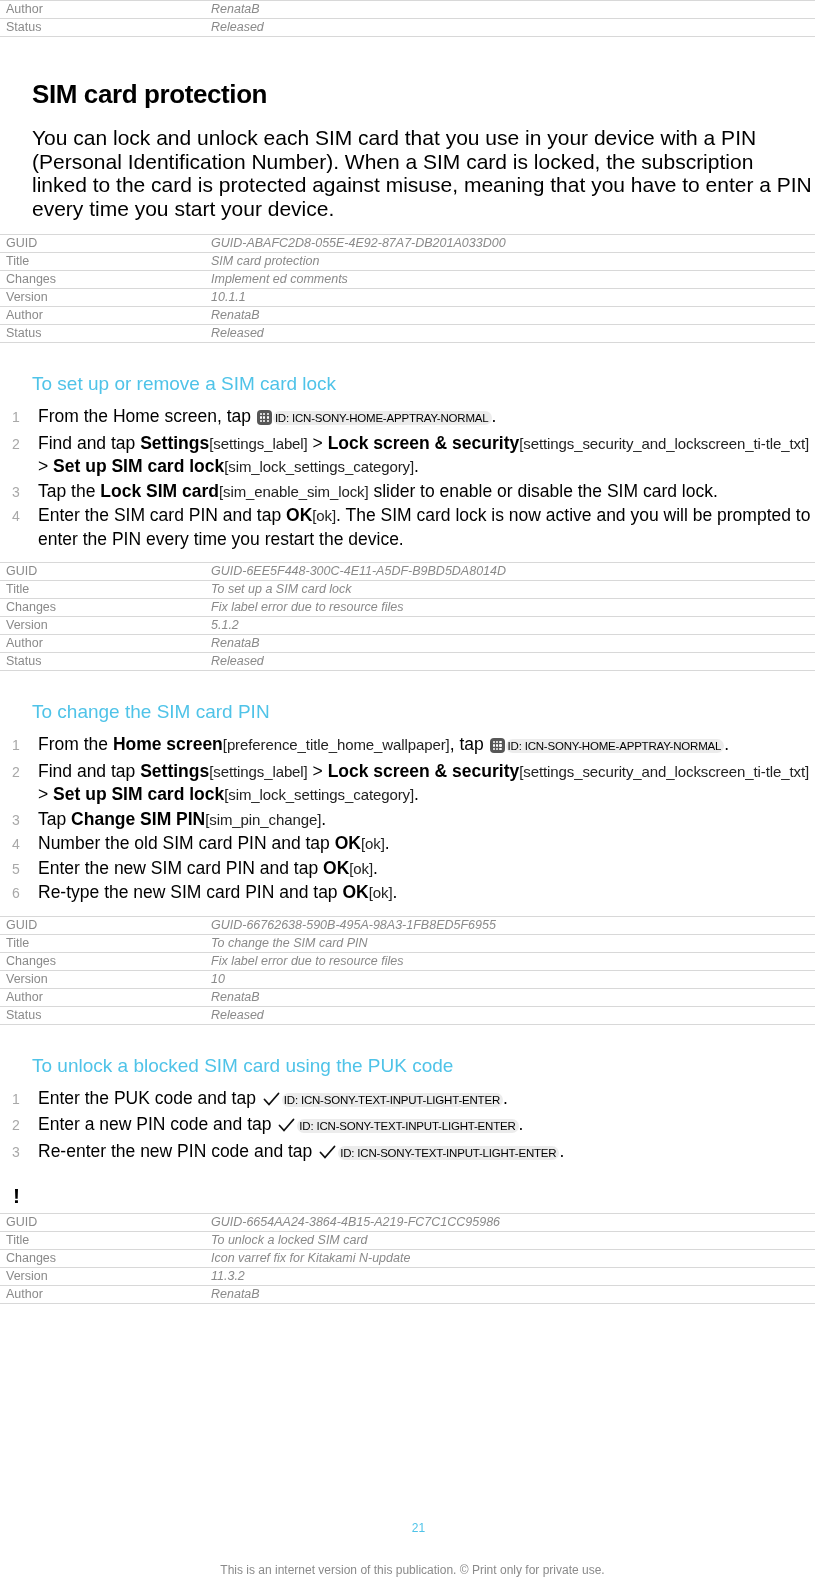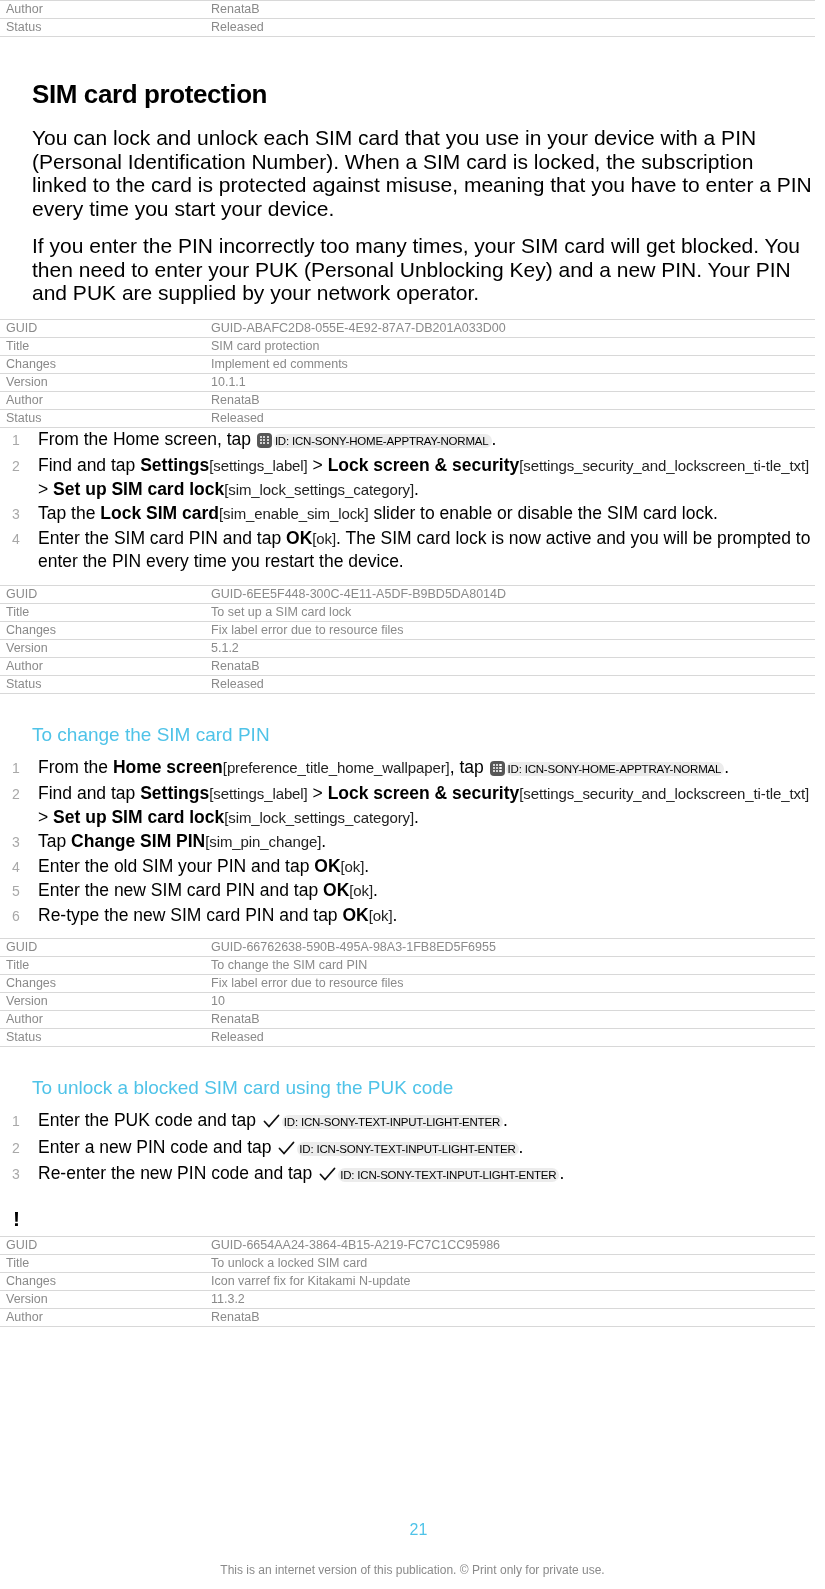--- a/index.html
+++ b/index.html
@@ -19,38 +19,38 @@
   .page {
     position: relative;
     width: 825px;
     height: 1589px;
     padding: 0;
   }
 
   
   .meta-table {
     width: 815px;
-    margin: 0 0 0 0;
+    margin: 0 0 6px 0;
     border-collapse: collapse;
     font-size: 12.5px;
     color: #8a8a8a;
     table-layout: fixed;
   }
   .meta-table tr { height: 17.5px; }
   .meta-table td {
     border-top: 1px solid #d8d8d8;
     border-bottom: 1px solid #d8d8d8;
     padding: 0 0 1px 6px;
     line-height: 16px;
     vertical-align: middle;
     white-space: nowrap;
     overflow: hidden;
   }
   .meta-table td.k { width: 205px; }
-  .meta-table td.v { width: 610px; }
+  .meta-table td.v { width: 610px; font-style: italic; }
 
   
   .h1 {
     font-size: 26px;
     font-weight: bold;
     letter-spacing: -0.4px;
     margin: 42px 0 16px 32px;
     color: #000;
   }
   .body-p {
@@ -154,21 +154,21 @@
     color: #000;
   }
 
   
   .pagenum {
     position: absolute;
     left: 12px; right: 0;
     top: 1521px;
     text-align: center;
     color: #4fc3e8;
-    font-size: 16px;
+    font-size: 12px;
   }
   .footnote {
     position: absolute;
     left: 0; right: 0;
     top: 1563px;
     text-align: center;
     color: #8a8a8a;
     font-size: 12px;
   }
 
@@ -189,21 +189,20 @@
       <tr>
         <td class="k">Status</td>
         <td class="v">Released</td>
       </tr>
     </tbody>
   </table>
 
   <h1 class="h1">SIM card protection</h1>
 
   <p class="body-p">You can lock and unlock each SIM card that you use in your device with a PIN (Personal Identification Number). When a SIM card is locked, the subscription linked to the card is protected against misuse, meaning that you have to enter a PIN every time you start your device.</p>
-  <p class="body-p">If you enter the PIN incorrectly too many times, your SIM card will get blocked. You then need to enter your PUK (Personal Unblocking Key) and a new PIN. Your PIN and PUK are supplied by your network operator.</p>
 
   <table class="meta-table">
     <tbody>
       <tr>
           <td class="k">GUID</td>
           <td class="v">GUID-ABAFC2D8-055E-4E92-87A7-DB201A033D00</td>
         </tr>
       <tr>
           <td class="k">Title</td>
           <td class="v">SIM card protection</td>
@@ -220,20 +219,21 @@
           <td class="k">Author</td>
           <td class="v">RenataB</td>
         </tr>
       <tr>
           <td class="k">Status</td>
           <td class="v">Released</td>
         </tr>
     </tbody>
   </table>
 
+  <h2 class="h2">To set up or remove a SIM card lock</h2>
 
   <ol class="steps">
     <li>
       <span>From the Home screen, tap </span><span class="icn-apptray"><i style="left:3px;top:3px"></i><i style="left:6.4px;top:3px"></i><i style="left:9.8px;top:3px"></i><i style="left:3px;top:6.4px"></i><i style="left:6.4px;top:6.4px"></i><i style="left:9.8px;top:6.4px"></i><i style="left:3px;top:9.8px"></i><i style="left:6.4px;top:9.8px"></i><i style="left:9.8px;top:9.8px"></i></span><span class="iconref">ID: ICN-SONY-HOME-APPTRAY-NORMAL</span><span>.</span>
     </li>
     <li>
       <span>Find and tap </span><span class="b">Settings</span><span class="varref">[settings_label]</span><span> &gt; </span><span class="b">Lock screen &amp; security</span><span class="varref">[settings_security_and_lockscreen_ti-tle_txt]</span><span> &gt; </span><span class="b">Set up SIM card lock</span><span class="varref">[sim_lock_settings_category]</span><span>.</span>
     </li>
     <li>
       <span>Tap the </span><span class="b">Lock SIM card</span><span class="varref">[sim_enable_sim_lock]</span><span> slider to enable or disable the SIM card lock.</span>
@@ -280,21 +280,21 @@
     <li>
       <span>From the </span><span class="b">Home screen</span><span class="varref">[preference_title_home_wallpaper]</span><span>, tap </span><span class="icn-apptray"><i style="left:3px;top:3px"></i><i style="left:6.4px;top:3px"></i><i style="left:9.8px;top:3px"></i><i style="left:3px;top:6.4px"></i><i style="left:6.4px;top:6.4px"></i><i style="left:9.8px;top:6.4px"></i><i style="left:3px;top:9.8px"></i><i style="left:6.4px;top:9.8px"></i><i style="left:9.8px;top:9.8px"></i></span><span class="iconref">ID: ICN-SONY-HOME-APPTRAY-NORMAL</span><span>.</span>
     </li>
     <li>
       <span>Find and tap </span><span class="b">Settings</span><span class="varref">[settings_label]</span><span> &gt; </span><span class="b">Lock screen &amp; security</span><span class="varref">[settings_security_and_lockscreen_ti-tle_txt]</span><span> &gt; </span><span class="b">Set up SIM card lock</span><span class="varref">[sim_lock_settings_category]</span><span>.</span>
     </li>
     <li>
       <span>Tap </span><span class="b">Change SIM PIN</span><span class="varref">[sim_pin_change]</span><span>.</span>
     </li>
     <li>
-      <span>Enter the old SIM your PIN and tap </span><span class="b">OK</span><span class="varref">[ok]</span><span>.</span>
+      <span>Number the old SIM card PIN and tap </span><span class="b">OK</span><span class="varref">[ok]</span><span>.</span>
     </li>
     <li>
       <span>Enter the new SIM card PIN and tap </span><span class="b">OK</span><span class="varref">[ok]</span><span>.</span>
     </li>
     <li>
       <span>Re-type the new SIM card PIN and tap </span><span class="b">OK</span><span class="varref">[ok]</span><span>.</span>
     </li>
   </ol>
 
   <div class="spacer-10"></div>

